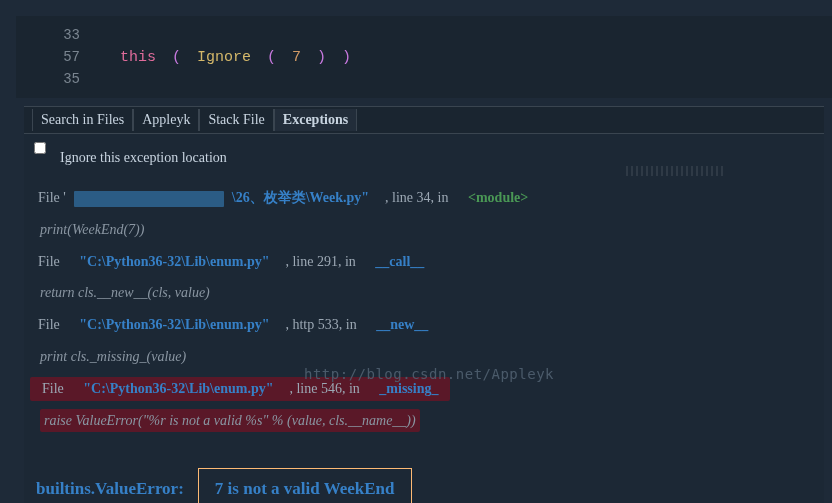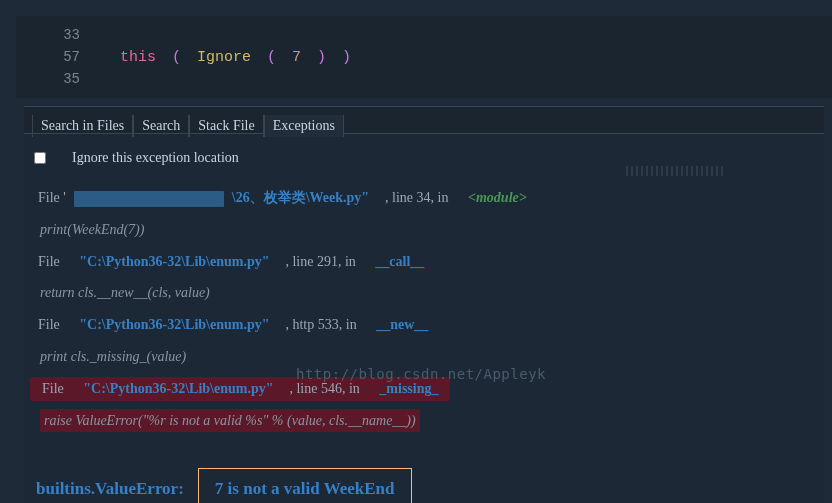--- a/index.html
+++ b/index.html
@@ -39,64 +39,65 @@
     .num { color: #d19a66; }
     .tabs-bar {
       display: flex;
       border-top: 1px solid #3a4550;
       border-bottom: 1px solid #3a4550;
       background: #1a2530;
       font-family: Georgia, serif;
       font-size: 14px;
       color: #c8d4e0;
       height: 28px;
-      align-items: flex-start;
+      align-items: center;
     }
     .tab {
       padding: 3px 8px;
       border: 1px solid #3a4550;
       border-top: none;
       border-bottom: none;
       display: flex;
       align-items: center;
       cursor: pointer;
     }
     .tab.active {
       background: #222d3a;
+      font-weight: bold;
     }
     .pane-body {
       background: #1c2835;
       font-family: Georgia, serif;
       font-size: 14px;
       padding: 4px 0;
     }
     .checkbox-row {
       display: flex;
-      align-items: center;
-      gap: 18px;
+      align-items: flex-start;
+      gap: 6px;
       padding: 4px 10px 12px 10px;
       color: #c8d4e0;
     }
     .checkbox-row input { width: 12px; height: 12px; }
     .trace-line {
       padding: 0 6px;
       line-height: 1.7;
       color: #9ca8b4;
       font-size: 14px;
     }
     .trace-code {
       padding-left: 16px;
       font-style: italic;
       color: #8a96a2;
       font-size: 14px;
       line-height: 1.7;
     }
     .path-link { color: #3680c7; font-weight: bold; }
     .dunder { color: #3680c7; font-weight: bold; text-align: right; }
-    .angle-mod { color: #4a9855; font-weight: bold; font-style: italic; }
+    .angle-mod { color: #4a9855; font-weight: bold; }
     .cjk-path { color: #3680c7; font-weight: bold; }
     .highlight-row {
       background: #5a1828;
       display: inline-block;
       padding: 0 4px;
       border-radius: 2px;
     }
     .error-row {
       margin-top: 20px;
       display: flex;
@@ -116,21 +117,21 @@
       color: #3680c7;
       font-weight: bold;
       font-family: Georgia, serif;
       font-size: 17px;
     }
     .watermark-url {
       position: absolute;
       color: #506070;
       font-family: Consolas, monospace;
       font-size: 14px;
-      left: 272px;
+      left: 280px;
       top: 260px;
       letter-spacing: 0.5px;
       opacity: 0.9;
       text-align: right;
     }
     .redact {
       background: #2b5c85;
       display: inline-block;
       height: 14px;
       width: 150px;
@@ -164,21 +165,21 @@
   <div class="code-line">
     <div class="gutter">35</div>
     <div class="code-content"></div>
   </div>
 </div>
 
 <div class="pane-outer">
   <div class="scrollbar-dash">||||||||||||||||||||</div>
   <div class="tabs-bar">
     <div class="tab">Search in Files</div>
-    <div class="tab">Search</div>
+    <div class="tab">Appleyk</div>
     <div class="tab">Stack File</div>
     <div class="tab active">Exceptions</div>
   </div>
 
   <div class="pane-body">
     <div class="checkbox-row">
       <input type="checkbox" style="">
       <span>Ignore this exception location</span>
     </div>
 

